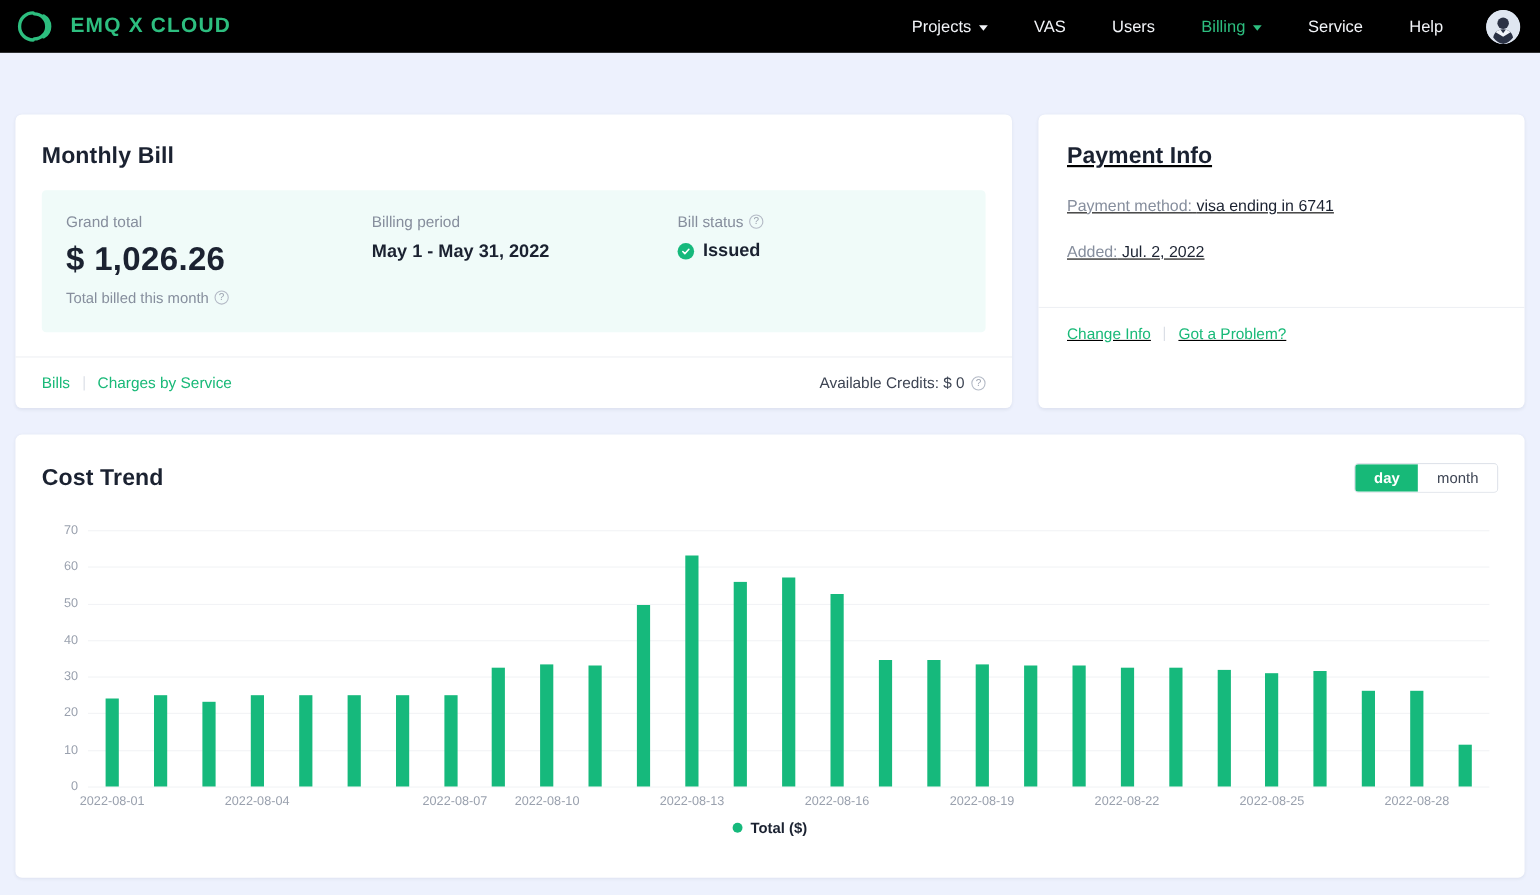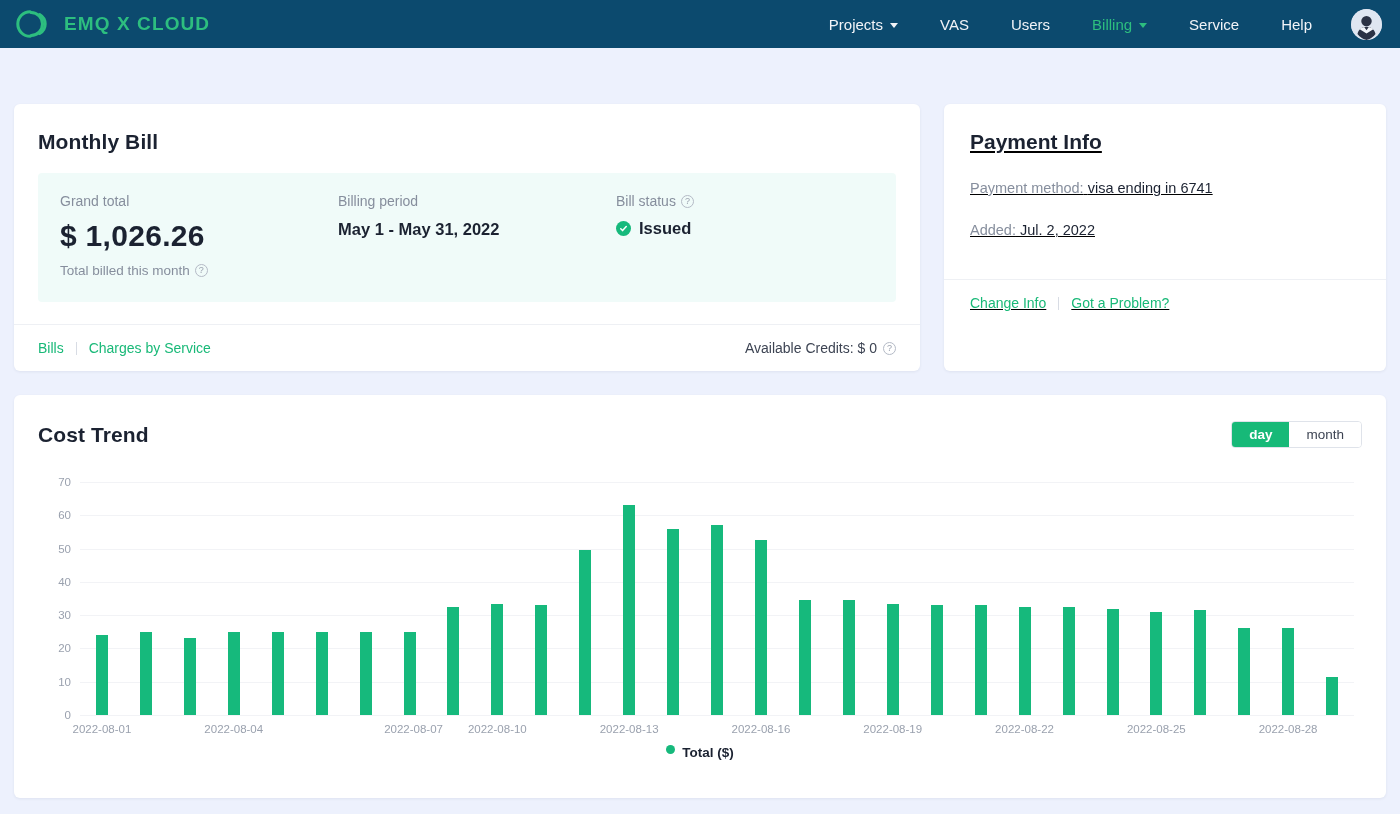--- a/index.html
+++ b/index.html
@@ -5,21 +5,21 @@
   * { box-sizing: border-box; margin: 0; padding: 0; }
   html, body {
     width: 1400px; height: 814px;
     background: #edf1fd;
     font-family: "Liberation Sans", sans-serif;
     overflow: hidden;
   }
 
   
   .navbar {
-    height: 48px; background: #0c4a6e;
+    height: 48px; background: #000000;
     display: flex; align-items: center;
     padding: 0 18px 0 14px;
   }
   .brand { display: flex; align-items: center; gap: 12px; }
   .brand-logo { width: 38px; height: 38px; display: block; }
   .brand-name {
     color: #2dbe7f; font-size: 19px; font-weight: bold;
     letter-spacing: 1.1px;
   }
   .nav-items { margin-left: auto; display: flex; align-items: center; gap: 0; }
@@ -144,21 +144,21 @@
   }
   .bar-slot { flex: 1; display: flex; justify-content: center; align-items: flex-end; height: 100%; }
   .bar { width: 12px; background: #16b97c; }
   .xlabels { position: absolute; left: 0; right: 0; top: 100%; height: 30px; }
   .xlabel {
     position: absolute; transform: translateX(-50%); top: 8px;
     font-size: 11.5px; color: #9aa1ae; white-space: nowrap;
   }
   .legend {
     position: absolute; bottom: 2px; left: 0; right: 0;
-    display: flex; align-items: flex-start; justify-content: center; gap: 7px;
+    display: flex; align-items: center; justify-content: center; gap: 7px;
   }
   .legend-dot { width: 9px; height: 9px; border-radius: 50%; background: #16b97c; }
   .legend-text { font-size: 13.5px; font-weight: bold; color: #1b2231; }
 </style>
 </head>
 <body>
 
 <div class="navbar">
   <div class="brand">
     <span class="brand-logo">

